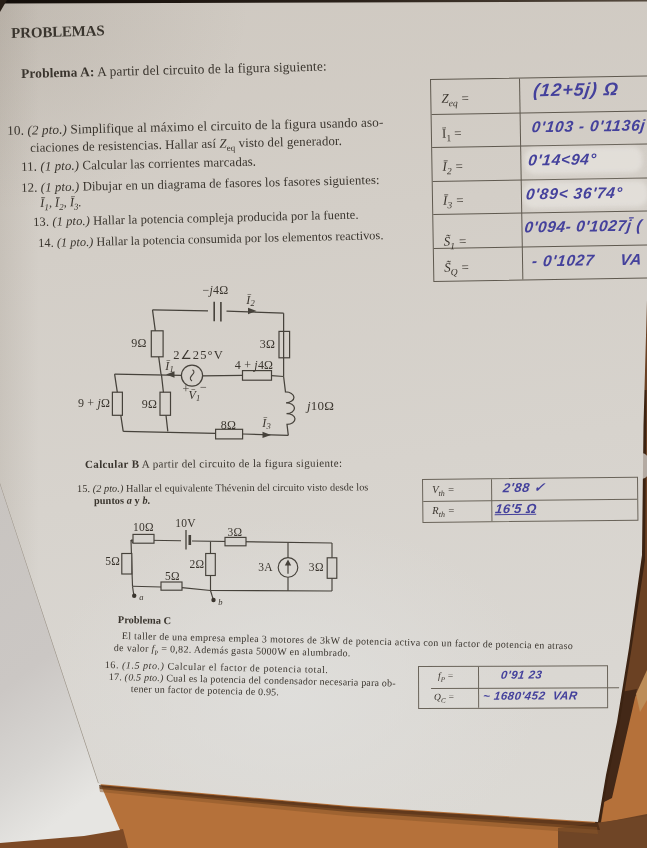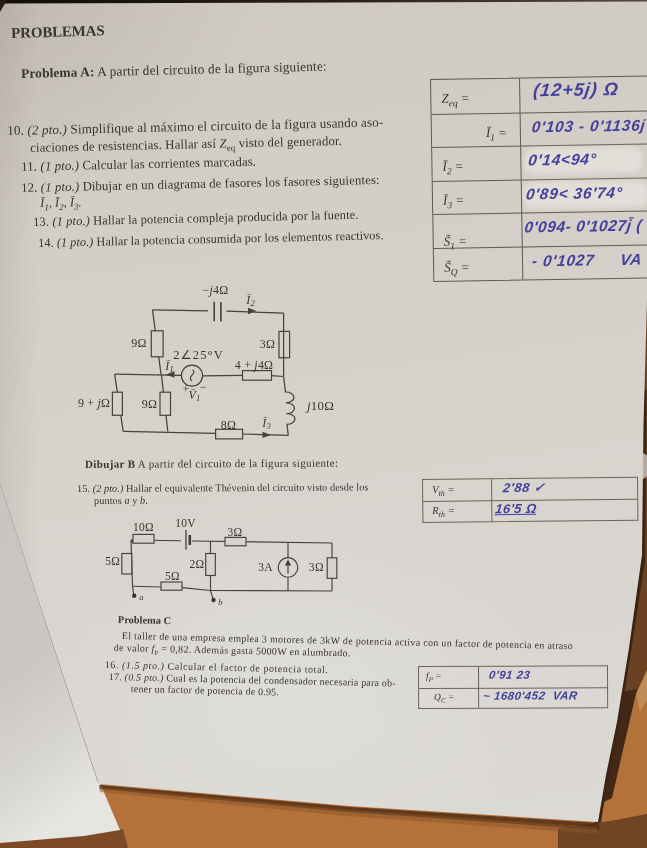--- a/index.html
+++ b/index.html
@@ -91,21 +91,21 @@
 <div class="ln" style="left:38px;top:236px;font-size:12.3px;letter-spacing:0.05px;transform:rotate(-1.3deg);transform-origin:left top;">14. <i>(1 pto.)</i> Hallar la potencia consumida por los elementos reactivos.</div>
 
 <div class="abs" style="left:430px;top:79px;width:216px;height:201px;border:1.2px solid #5f594f;transform:rotate(-0.95deg);transform-origin:left top;">
 
   <div class="abs" style="left:0;top:0;width:100%;height:33.5px;border-bottom:1.1px solid #5f594f;">
     <div class="ln" style="left:10px;top:11px;font-size:13px;font-style:italic;">Z<sub style="font-size:9.5px;">eq</sub> =</div>
     <div class="ln hw" style="left:102px;top:2px;font-size:18px;letter-spacing:1px;transform:skewX(-7deg);">(12+5j) Ω</div>
   </div>
 
   <div class="abs" style="left:0;top:33.5px;width:100%;height:33.5px;border-bottom:1.1px solid #5f594f;">
-    <div class="ln" style="left:10px;top:12px;font-size:13px;font-style:italic;margin-left:44px;">Ī<sub style="font-size:9.5px;">1</sub> =</div>
+    <div class="ln" style="left:10px;top:12px;font-size:13px;">Ī<sub style="font-size:9.5px;">1</sub> =</div>
     <div class="ln hw" style="left:100px;top:6px;font-size:15.5px;letter-spacing:0.8px;transform:skewX(-7deg);">0'103 - 0'1136j</div>
   </div>
 
   <div class="abs" style="left:0;top:67px;width:100%;height:33.5px;border-bottom:1.1px solid #5f594f;">
     <div class="ln" style="left:10px;top:12px;font-size:13px;font-style:italic;">Ī<sub style="font-size:9.5px;">2</sub> =</div>
     <div class="abs" style="left:92px;top:3px;width:118px;height:26px;background:rgba(233,231,226,0.65);border-radius:10px;filter:blur(2px);"></div>
       <div class="ln hw" style="left:96px;top:6px;font-size:15.5px;letter-spacing:0.8px;transform:skewX(-7deg);">0'14&lt;94°</div>
   </div>
 
   <div class="abs" style="left:0;top:100.5px;width:100%;height:33.5px;border-bottom:1.1px solid #5f594f;">
@@ -120,25 +120,25 @@
   </div>
 
   <div class="abs" style="left:0;top:167.5px;width:100%;height:33.5px;">
     <div class="ln" style="left:10px;top:12px;font-size:13px;font-style:italic;">S̃<sub style="font-size:9.5px;">Q</sub> =</div>
     <div class="ln hw" style="left:98px;top:6px;font-size:15.5px;letter-spacing:0.8px;transform:skewX(-7deg);">- 0'1027&nbsp;&nbsp;&nbsp;&nbsp;&nbsp;VA</div>
   </div>
 
   <div class="abs" style="left:88px;top:0;width:0;height:201px;border-left:1.1px solid #5f594f;"></div>
 </div>
 
-<div class="ln" style="left:85px;top:458px;font-size:11px;letter-spacing:0.35px;transform:rotate(-0.3deg);transform-origin:left top;"><b>Dibujar B</b> A partir del circuito de la figura siguiente:</div>
+<div class="ln" style="left:85px;top:458px;font-size:11px;letter-spacing:0.35px;transform:rotate(-0.3deg);transform-origin:left top;"><b>Calcular B</b> A partir del circuito de la figura siguiente:</div>
 
 <div class="ln" style="left:77px;top:483px;font-size:10.3px;letter-spacing:0.05px;transform:rotate(-0.3deg);transform-origin:left top;">15. <i>(2 pto.)</i> Hallar el equivalente Thévenin del circuito visto desde los</div>
 
-<div class="ln" style="left:94px;top:495px;font-size:10.3px;letter-spacing:0.05px;transform:rotate(-0.3deg);transform-origin:left top;">puntos <i>a</i> y <i>b</i>.</div>
+<div class="ln" style="left:94px;top:495px;font-size:10.3px;letter-spacing:0.05px;transform:rotate(-0.3deg);transform-origin:left top;font-weight:bold;">puntos <i>a</i> y <i>b</i>.</div>
 
 <div class="abs" style="left:422px;top:479px;width:214px;height:42px;border:1.1px solid #6a645a;transform:rotate(-0.6deg);transform-origin:left top;">
 
   <div class="abs" style="left:0;top:0;width:100%;height:21px;border-bottom:1.1px solid #6a645a;">
     <div class="ln" style="left:9px;top:4px;font-size:10.5px;font-style:italic;">V<sub style="font-size:8px;">th</sub> =</div>
     <div class="ln hw" style="left:80px;top:1px;font-size:13px;transform:skewX(-7deg);">2'88 ✓</div>
   </div>
 
   <div class="abs" style="left:0;top:21px;width:100%;height:21px;">
     <div class="ln" style="left:9px;top:4px;font-size:10.5px;font-style:italic;">R<sub style="font-size:8px;">th</sub> =</div>
@@ -155,21 +155,21 @@
 <div class="ln" style="left:114px;top:642px;font-size:10px;letter-spacing:0.3px;transform:rotate(1.3deg);transform-origin:left top;">de valor <i>f</i><sub style="font-size:6.5px;">P</sub> = 0,82. Además gasta 5000W en alumbrado.</div>
 
 <div class="ln" style="left:105px;top:659px;font-size:10px;letter-spacing:0.55px;transform:rotate(1.3deg);transform-origin:left top;">16. <i>(1.5 pto.)</i> Calcular el factor de potencia total.</div>
 
 <div class="ln" style="left:109px;top:671px;font-size:10px;letter-spacing:0.2px;transform:rotate(1.3deg);transform-origin:left top;">17. <i>(0.5 pto.)</i> Cual es la potencia del condensador necesaria para ob-</div>
 
 <div class="ln" style="left:131px;top:683px;font-size:10px;letter-spacing:0.2px;transform:rotate(1.3deg);transform-origin:left top;">tener un factor de potencia de 0.95.</div>
 
 <div class="abs" style="left:418px;top:666px;width:188px;height:41px;border:1.1px solid #6a645a;transform:rotate(-0.2deg);transform-origin:left top;">
 
-  <div class="abs" style="left:0;top:0;width:100%;height:20.5px;border-bottom:1.1px solid #6a645a;">
+  <div class="abs" style="left:12px;top:0;width:100%;height:20.5px;border-bottom:1.1px solid #6a645a;">
     <div class="ln" style="left:7px;top:4px;font-size:9.5px;font-style:italic;">f<sub style="font-size:7px;">P</sub> =</div>
     <div class="ln hw" style="left:70px;top:2px;font-size:11.5px;transform:skewX(-7deg);">0'91 23</div>
   </div>
 
   <div class="abs" style="left:0;top:20.5px;width:100%;height:20.5px;">
     <div class="ln" style="left:7px;top:4px;font-size:9.5px;font-style:italic;margin-left:8px;">Q<sub style="font-size:7px;">C</sub> =</div>
     <div class="ln hw" style="left:64px;top:2px;font-size:11.5px;transform:skewX(-7deg);">~ 1680'452&nbsp;&nbsp;VAR</div>
   </div>
 
   <div class="abs" style="left:59px;top:0;width:0;height:41px;border-left:1.1px solid #6a645a;"></div>

